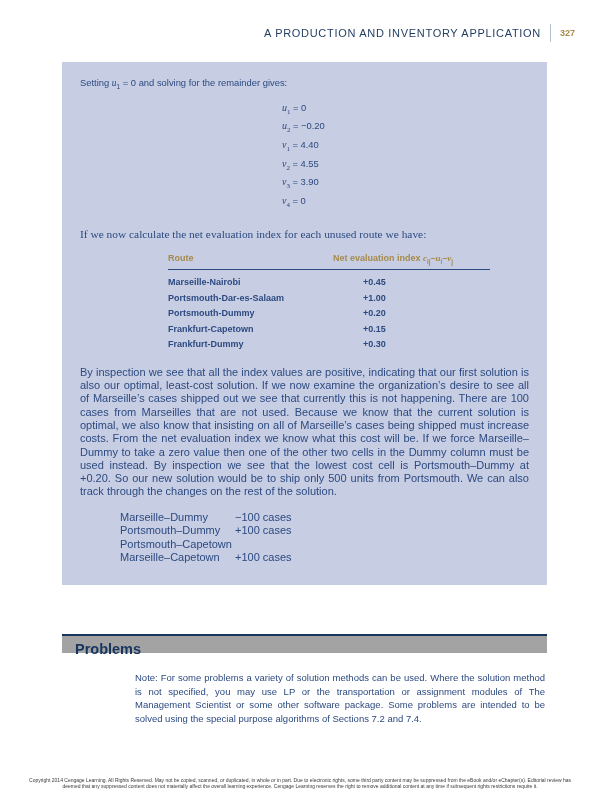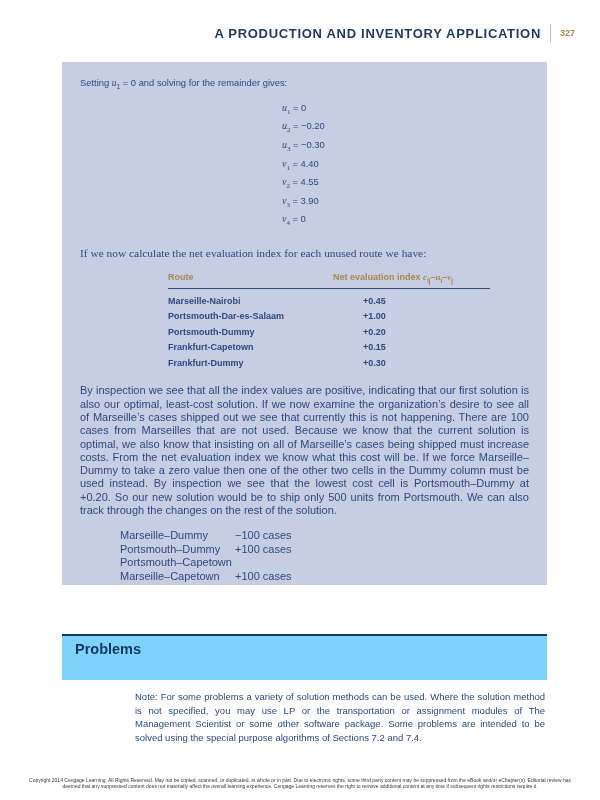--- a/index.html
+++ b/index.html
@@ -3,21 +3,21 @@
 <meta charset="utf-8">
 <style>
   html,body { margin:0; padding:0; background:#ffffff; }
   .page {
     position:relative; width:600px; height:800px; background:#ffffff;
     font-family:"Liberation Sans", sans-serif; overflow:hidden;
   }
 
   
   .running-head { position:absolute; top:24px; right:25px; display:flex; align-items:center; }
-  .head-title { font-size:13px; font-weight:bold; letter-spacing:0.7px; color:#1e3a5f; }
+  .head-title { font-size:11px; font-weight:normal; letter-spacing:0.7px; color:#1e3a5f; }
   .head-divider { width:1px; height:18px; background:#b3bfd2; margin:0 9px; }
   .head-page { font-size:9px; font-weight:bold; color:#a68a4c; }
 
   
   .shaded-box {
     position:absolute; left:62px; top:62px; width:485px; height:523px;
     background:#c7cde3; padding:13px 18px; box-sizing:border-box;
     color:#2c4a80; overflow:hidden;
   }
   .intro { font-size:9.4px; margin:0; padding-top:2px; }
@@ -41,26 +41,26 @@
   .td2 { padding-left:50px; }
 
   .body-par { margin:13px 0 0 0; font-size:11px; line-height:13.3px; text-align:justify; }
 
   .changes { margin:12px 0 0 40px; font-size:11px; line-height:13.5px; }
   .change-row { display:grid; grid-template-columns:115px 300px; }
   .change-value { padding-left:16px; text-indent:-16px; }
 
   
   .problems-band {
-    position:absolute; left:62px; top:634px; width:485px; height:46px;
-    background:#7dd3fc; border-top:2.5px solid #17365f; box-sizing:border-box;
+    position:absolute; left:62px; top:634px; width:485px; height:19px;
+    background:#a3a3a3; border-top:2.5px solid #17365f; box-sizing:border-box;
   }
   .problems-band h2 { margin:0; padding:5px 0 0 13px; font-size:14.5px;
                       color:#17365f; font-weight:bold; }
-  .note { position:absolute; left:135px; top:690px; width:410px; margin:0;
+  .note { position:absolute; left:135px; top:671px; width:410px; margin:0;
           font-size:9.5px; line-height:13.6px; color:#2c4a80; text-align:justify; }
 
   
   .copyright { position:absolute; left:12px; right:12px; top:777px;
                text-align:center; font-size:5px; line-height:6px; color:#3a3a3a; }
 </style>
 </head>
 <body>
 
 <div class="page">
@@ -71,21 +71,20 @@
     <span class="head-page">327</span>
   </header>
 
   <section class="shaded-box">
 
     <p class="intro"><span>Setting </span><span class="mvar">u</span><sub>1</sub><span> = 0 and solving for the remainder gives:</span></p>
 
     <div class="equations">
       <div class="eq-line"><span class="mvar">u</span><sub>1</sub> <span class="rhs">= 0</span></div>
       <div class="eq-line"><span class="mvar">u</span><sub>2</sub> <span class="rhs">= −0.20</span></div>
-      <div class="eq-line"><span class="mvar">u</span><sub>3</sub> <span class="rhs">= −0.30</span></div>
       <div class="eq-line"><span class="mvar">v</span><sub>1</sub> <span class="rhs">= 4.40</span></div>
       <div class="eq-line"><span class="mvar">v</span><sub>2</sub> <span class="rhs">= 4.55</span></div>
       <div class="eq-line"><span class="mvar">v</span><sub>3</sub> <span class="rhs">= 3.90</span></div>
       <div class="eq-line"><span class="mvar">v</span><sub>4</sub> <span class="rhs">= 0</span></div>
     </div>
 
     <p class="calc-sentence">If we now calculate the net evaluation index for each unused route we have:</p>
 
     <div class="eval-table">
       <div class="t-row t-head">

